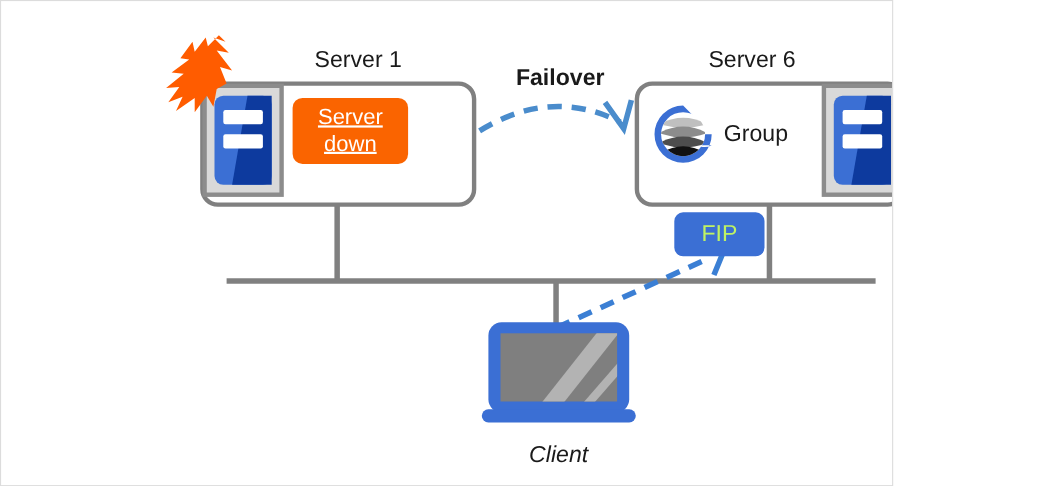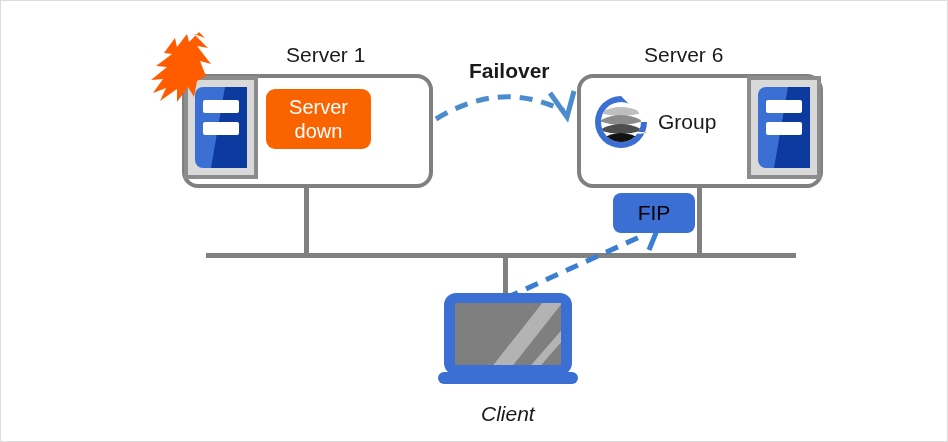--- a/index.html
+++ b/index.html
@@ -5,21 +5,21 @@
   html, body {
     margin: 0;
     padding: 0;
     background: #ffffff;
   }
   body {
     font-family: "Liberation Sans", sans-serif;
   }
   #diagram-frame {
     position: relative;
-    width: 948px;
+    width: 812px;
     height: 442px;
     background: #ffffff;
     border: 1px solid #dcdcdc;
     box-sizing: border-box;
     overflow: hidden;
   }
   #diagram-svg {
     position: absolute;
     left: 0;
     top: 0;
@@ -52,36 +52,37 @@
     display: flex;
     flex-direction: column;
     align-items: center;
     justify-content: center;
   }
   .serverdown-box span {
     color: #ffffff;
     font-size: 20px;
     line-height: 24px;
     font-family: "Liberation Sans", sans-serif;
+    text-decoration: underline;
   }
 
   .fip-box {
     position: absolute;
     left: 612px;
     top: 192px;
     width: 82px;
     height: 40px;
     background: #3b6fd4;
     border-radius: 8px;
     display: flex;
     align-items: center;
     justify-content: center;
   }
   .fip-box span {
-    color: #000000;
+    color: #bef264;
     font-size: 21px;
     font-family: "Liberation Sans", sans-serif;
   }
 </style>
 </head>
 <body>
 
 <div id="diagram-frame">
 
   <svg id="diagram-svg" viewBox="0 0 948 442">

